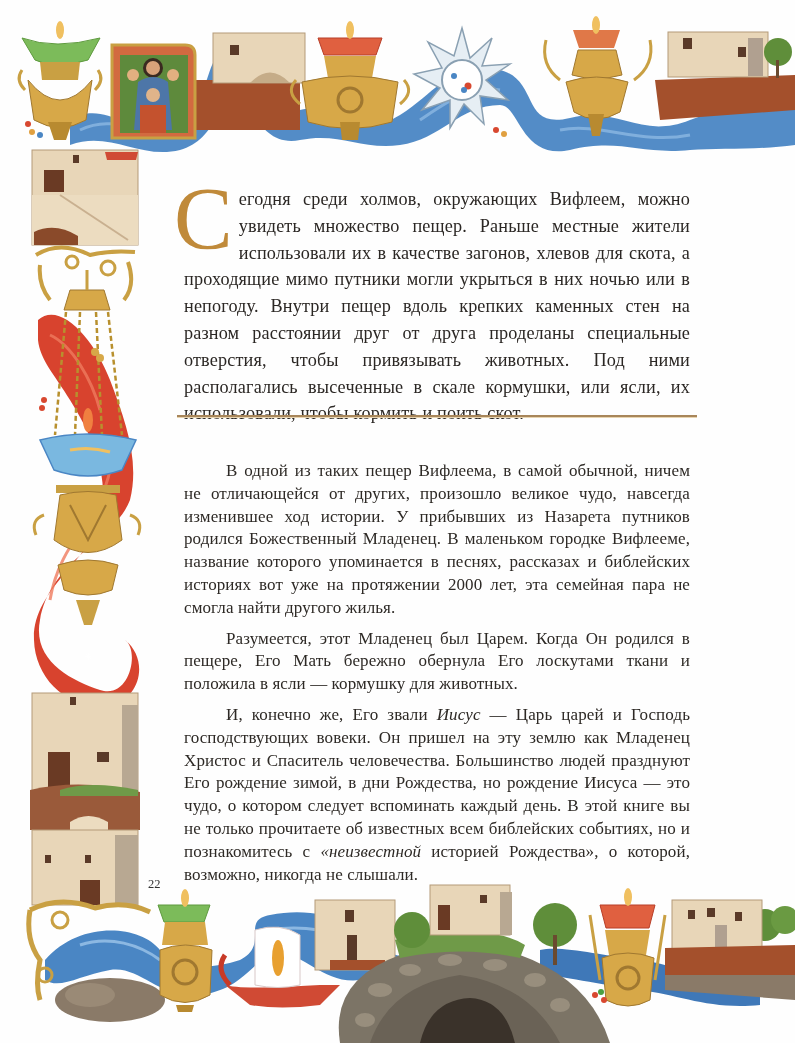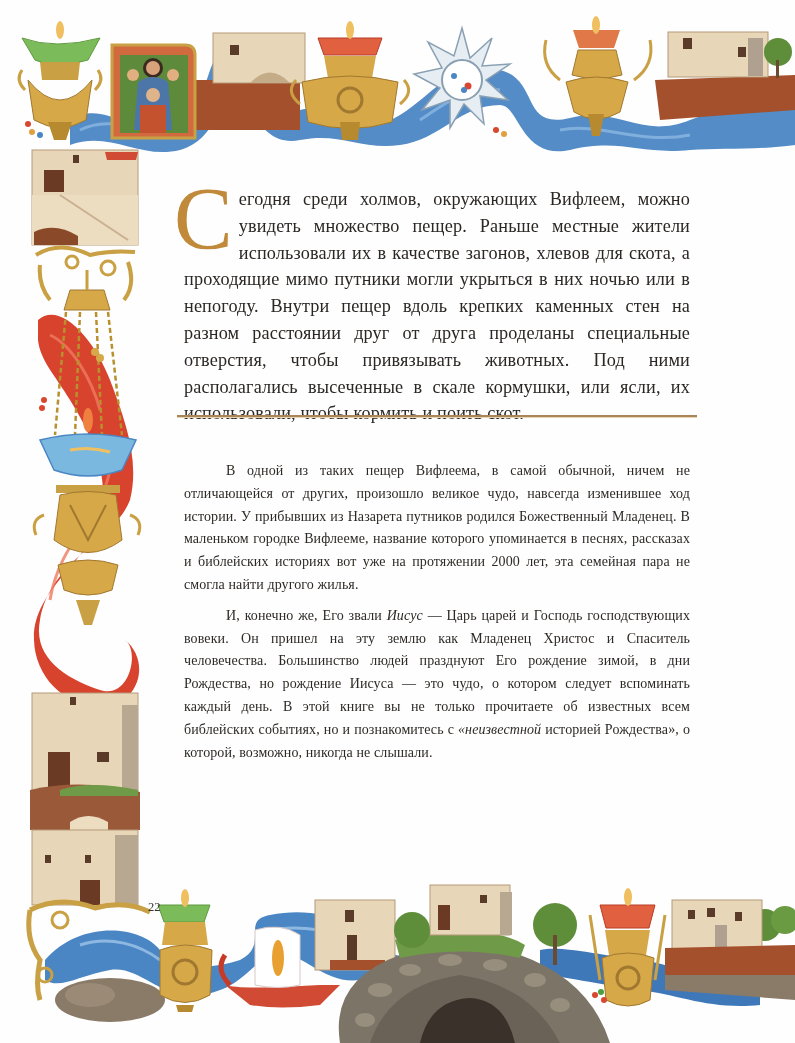--- a/index.html
+++ b/index.html
@@ -19,27 +19,27 @@
     float: left; font-size: 88px; line-height: 70px; color: #c08a3a;
     margin: 6px 6px 0 -2px; height: 76px; font-family: "Liberation Serif", serif;
   }
   .intro p, .body p { margin: 8px; }
   .rule {
     position: absolute; left: 177px; top: 415px; width: 520px; height: 2px;
     background: #a8865a; border-bottom: 1px solid #e8d4b0;
   }
   .body {
     position: absolute; left: 176px; top: 452px; width: 522px;
-    font-size: 14px; line-height: 22.8px; text-align: justify; color: #2d2925;
+    font-size: 17px; line-height: 22.8px; text-align: justify; color: #2d2925;
     letter-spacing: 0.1px;
   }
   .body p { text-indent: 42px; }
   .body em { }
   .page-number {
-    position: absolute; left: 148px; top: 900px; font-size: 12.5px;
+    position: absolute; left: 148px; top: 877px; font-size: 12.5px;
     color: #333; font-family: "Liberation Serif", serif;
   }
 </style>
 </head>
 <body>
 
 <svg class="border-svg" viewBox="0 0 795 1043" xmlns="http://www.w3.org/2000/svg">
 
   <g>
 
@@ -243,16 +243,17 @@
 
 <div class="intro">
   <span class="dropcap">С</span>
   <p>егодня среди холмов, окружающих Вифлеем, можно увидеть множество пещер. Раньше местные жители использовали их в качестве загонов, хлевов для скота, а проходящие мимо путники могли укрыться в них ночью или в непогоду. Внутри пещер вдоль крепких каменных стен на разном расстоянии друг от друга проделаны специальные отверстия, чтобы привязывать животных. Под ними располагались высеченные в скале кормушки, или ясли, их использовали, чтобы кормить и поить скот.</p>
 </div>
 
 <div class="rule"></div>
 
 <div class="body">
   <p>В одной из таких пещер Вифлеема, в самой обычной, ничем не отличающейся от других, произошло великое чудо, навсегда изменившее ход истории. У прибывших из Назарета путников родился Божественный Младенец. В маленьком городке Вифлееме, название которого упоминается в песнях, рассказах и библейских историях вот уже на протяжении 2000 лет, эта семейная пара не смогла найти другого жилья.</p>
+  <p>Разумеется, этот Младенец был Царем. Когда Он родился в пещере, Его Мать бережно обернула Его лоскутами ткани и положила в ясли — кормушку для животных.</p>
   <p><span>И, конечно же, Его звали </span><em>Иисус</em><span> — Царь царей и Господь господствующих вовеки. Он пришел на эту землю как Младенец Христос и Спаситель человечества. Большинство людей празднуют Его рождение зимой, в дни Рождества, но рождение Иисуса — это чудо, о котором следует вспоминать каждый день. В этой книге вы не только прочитаете об известных всем библейских событиях, но и познакомитесь с </span><em>«неизвестной</em><span> историей Рождества», о которой, возможно, никогда не слышали.</span></p>
 </div>
 
 <div class="page-number">22</div>
 
 </body></html>

